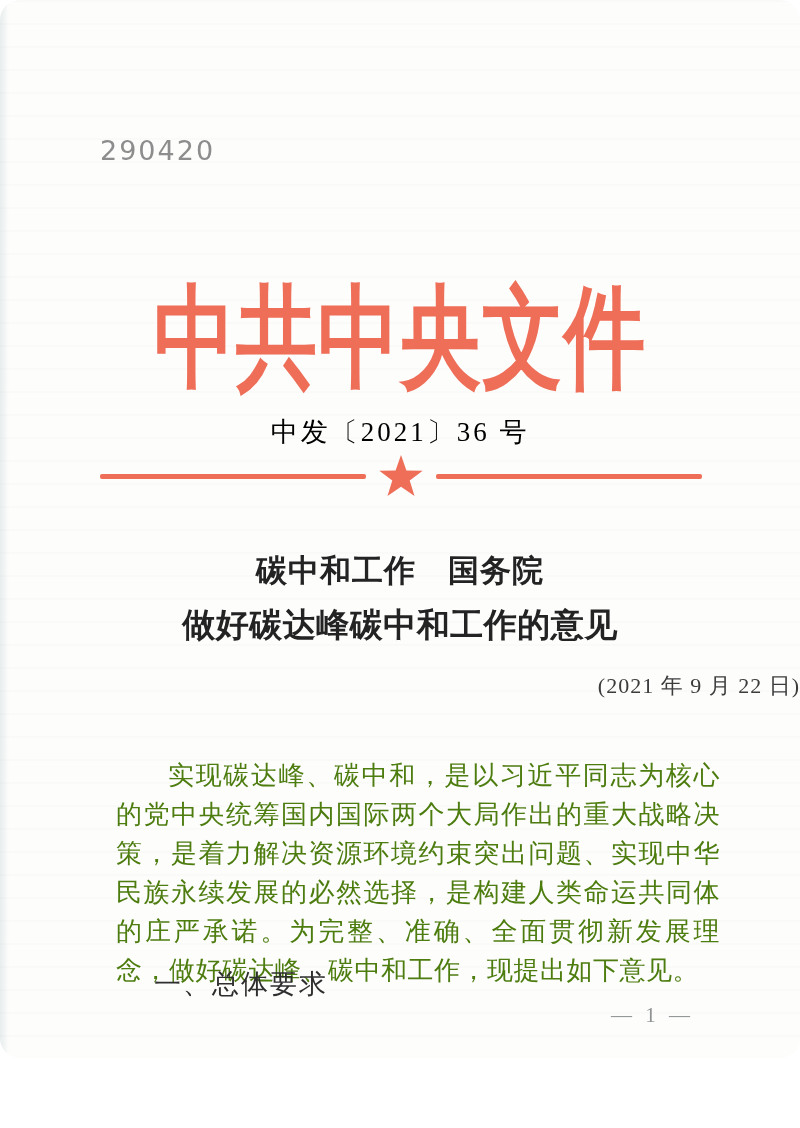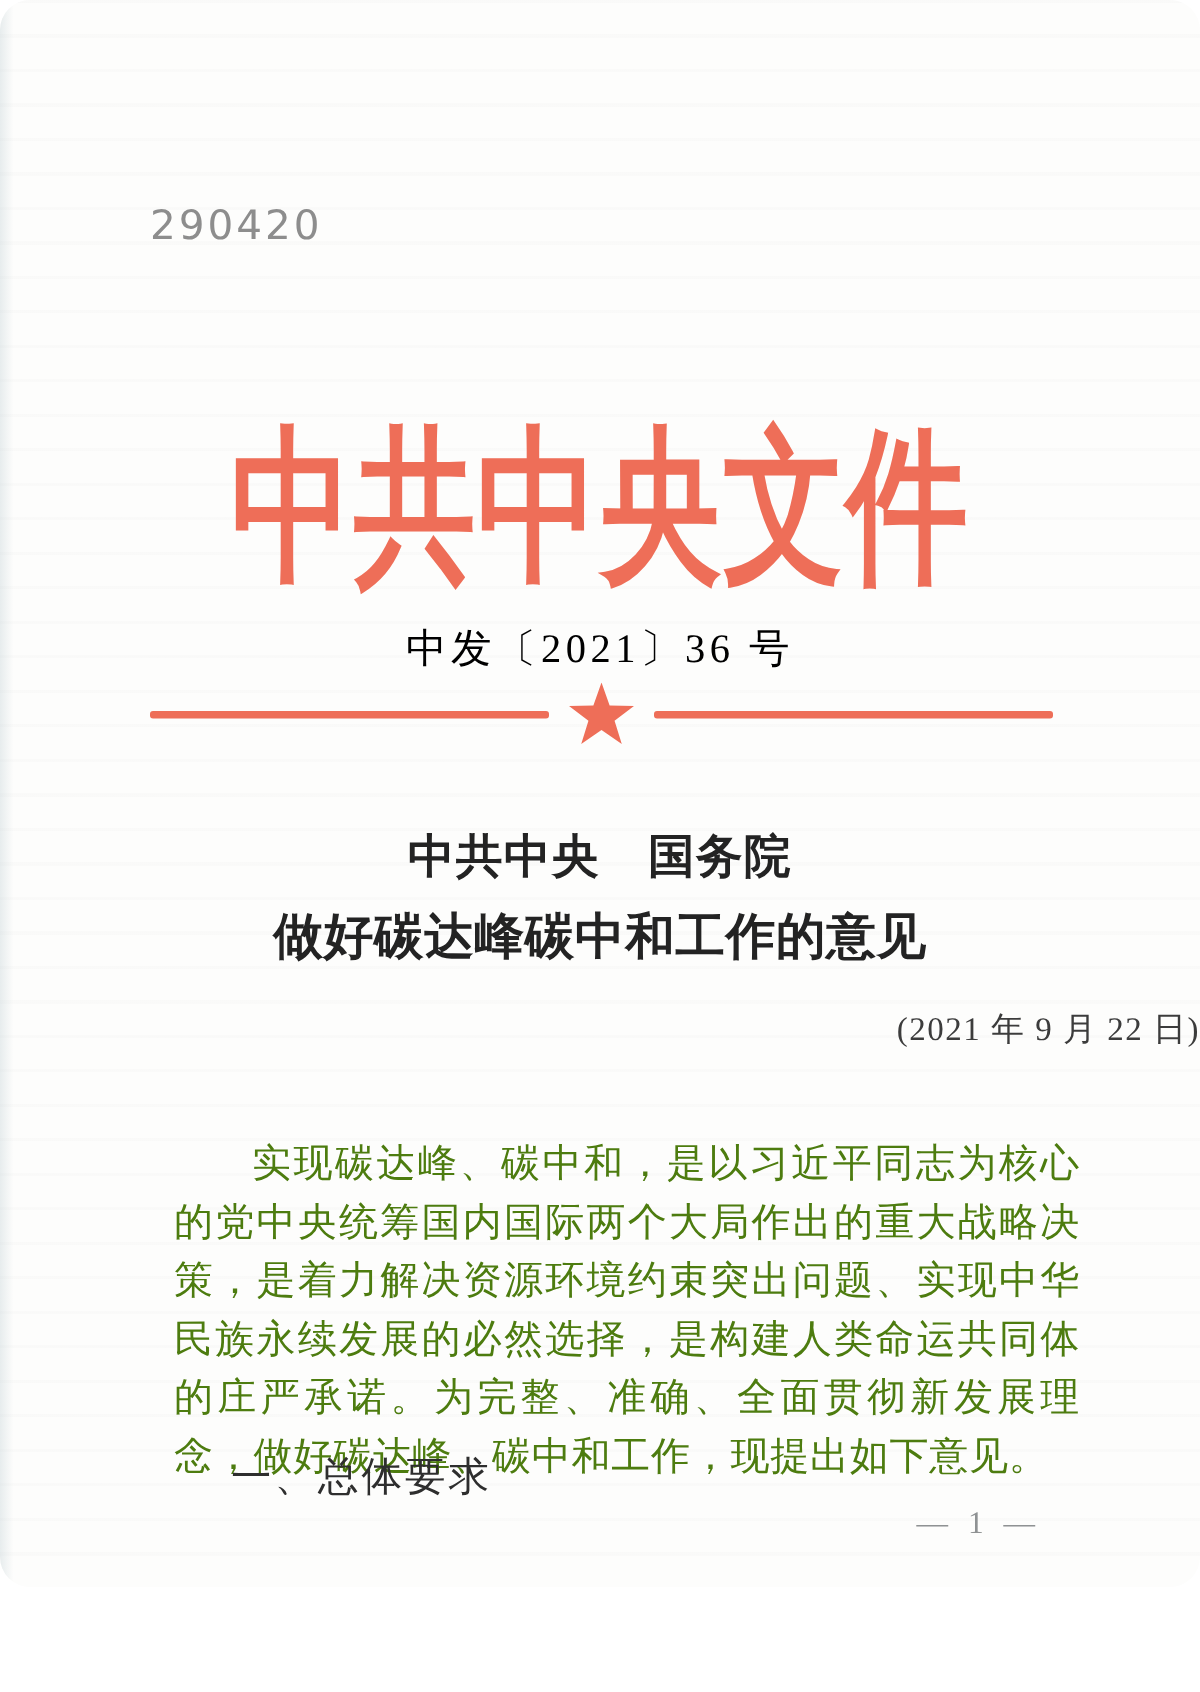--- a/index.html
+++ b/index.html
@@ -164,21 +164,21 @@
     <div class="seg"></div>
     <div class="star-wrap">
       <svg width="44" height="42" viewBox="0 0 100 96" aria-hidden="true">
         <polygon points="50,0 62.4,35.2 99.5,35.9 69.9,58.3 80.9,93.8 50,72.5 19.1,93.8 30.1,58.3 0.5,35.9 37.6,35.2" fill="#ee6e58"></polygon>
       </svg>
     </div>
     <div class="seg"></div>
   </div>
 
   <div class="title-block">
-    <div class="title-line-1">中共中央　国务院</div>
+    <div class="title-line-1">碳中和工作　国务院</div>
     <div class="title-line-3">做好碳达峰碳中和工作的意见</div>
     <div class="date-line">(2021 年 9 月 22 日)</div>
   </div>
 
   <p class="body-paragraph">实现碳达峰、碳中和，是以习近平同志为核心的党中央统筹国内国际两个大局作出的重大战略决策，是着力解决资源环境约束突出问题、实现中华民族永续发展的必然选择，是构建人类命运共同体的庄严承诺。为完整、准确、全面贯彻新发展理念，做好碳达峰、碳中和工作，现提出如下意见。</p>
 
   <div class="section-heading">一、总体要求</div>
 
   <div class="page-number">— 1 —</div>
 

